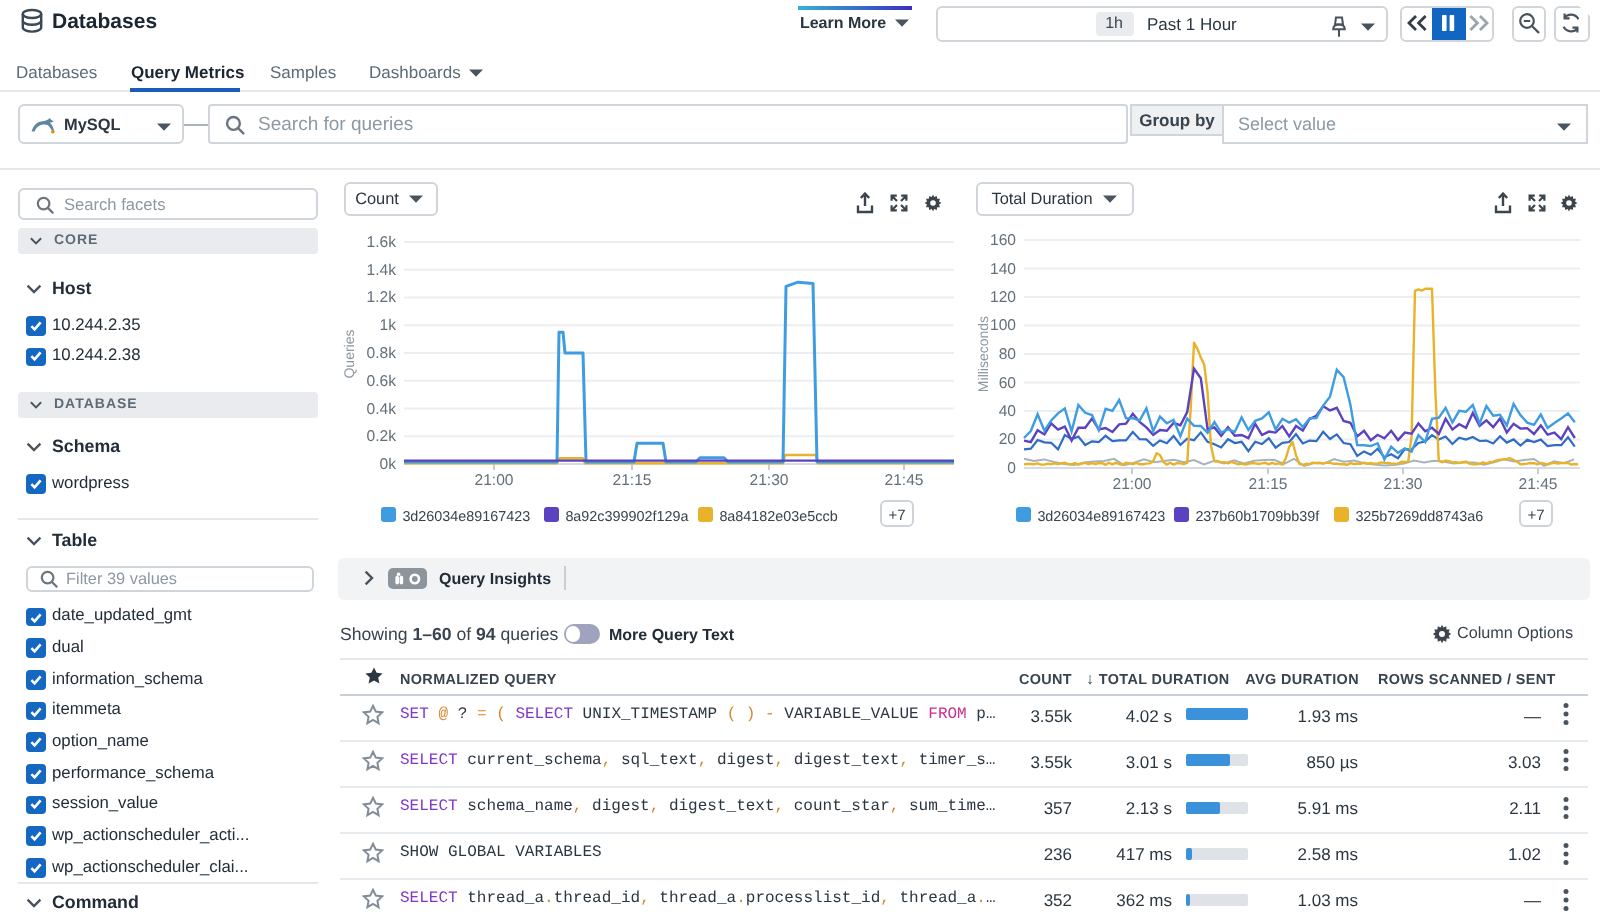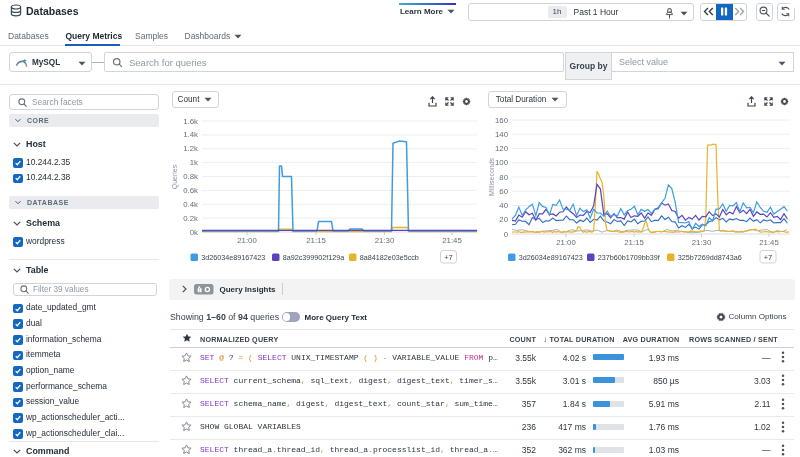--- a/index.html
+++ b/index.html
@@ -122,21 +122,21 @@
 <div class="abs" style="left:92px;top:62px;width:12px;border-top:1px solid #aab3bc"></div>
 <div class="abs inputbox" style="left:104px;top:52px;width:460px;height:20px;border-radius:2px">
   <span style="margin-left:8px;display:flex;transform:scale(1.1)">
         <svg width="9" height="9" viewBox="0 0 9 9" style="">
           <circle cx="3.8" cy="3.8" r="2.9" fill="none" stroke="#6a7580" stroke-width="1.1"></circle>
           <line x1="6" y1="6" x2="8.3" y2="8.3" stroke="#6a7580" stroke-width="1.1" stroke-linecap="round"></line>
         </svg>
       </span>
   <span class="ph" style="margin-left:7px;font-size:9.5px">Search for queries</span>
 </div>
-<div class="abs" style="left:565px;top:52px;width:47px;height:28px;background:#eef0f2;border:1px solid #cfd5db;display:flex;align-items:center;justify-content:center;font-size:8.5px;font-weight:bold;color:#39434d">Group by</div>
+<div class="abs" style="left:565px;top:52px;width:47px;height:16px;background:#eef0f2;border:1px solid #cfd5db;display:flex;align-items:center;justify-content:center;font-size:8.5px;font-weight:bold;color:#39434d">Group by</div>
 <div class="abs" style="left:611px;top:52px;width:183px;height:20px;background:#fff;border:1px solid #cfd5db;display:flex;align-items:center">
   <span class="ph" style="margin-left:7px;font-size:9px">Select value</span>
   <span style="position:absolute;right:7px;top:7.5px">
         <svg width="8" height="5" viewBox="0 0 8 5">
           <path d="M0.5 0.7 L4 4.4 L7.5 0.7 Z" fill="#4a545e"></path>
         </svg>
       </span>
 </div>
 <div class="abs hr" style="left:0;top:84px;width:800px"></div>
 
@@ -487,21 +487,21 @@
       </svg>
     </div>
     <div class="abs rowline" style="left:170px;top:416.1px;width:624px;border-top:1px solid #e7eaee"></div>
     <div class="abs" style="left:181px;top:398.0px">
       <svg width="11" height="11" viewBox="0 0 11 11" style="">
         <path d="M5.5 0.9 L6.9 3.8 L10.1 4.2 L7.7 6.4 L8.3 9.6 L5.5 8 L2.7 9.6 L3.3 6.4 L0.9 4.2 L4.1 3.8 Z" fill="none" stroke="#828d98" stroke-width="1"></path>
       </svg>
     </div>
     <div class="abs sql" style="left:200px;top:399.0px"><span class="k">SELECT</span> schema_name<span class="p">,</span> digest<span class="p">,</span> digest_text<span class="p">,</span> count_star<span class="p">,</span> sum_time…</div>
     <div class="abs num" style="left:436px;top:399.0px;width:100px">357</div>
-    <div class="abs num" style="left:486px;top:399.0px;width:100px">1.84 s</div>
+    <div class="abs num" style="left:486px;top:399.0px;width:100px">2.13 s</div>
     <div class="abs" style="left:592.5px;top:400.5px;width:31.5px;height:6px;background:#dfe3e7;border-radius:1px">
       <div style="width:17.0px;height:6px;background:#3c92da;border-radius:1px"></div>
     </div>
     <div class="abs num" style="left:579px;top:399.0px;width:100px">5.91 ms</div>
     <div class="abs num" style="left:670.5px;top:399.0px;width:100px">2.11</div>
     <div class="abs" style="left:781px;top:397.5px">
       <svg width="4" height="12" viewBox="0 0 4 12" style="">
         <circle cx="2" cy="1.7" r="1.25" fill="#4a545e"></circle>
         <circle cx="2" cy="6" r="1.25" fill="#4a545e"></circle>
         <circle cx="2" cy="10.3" r="1.25" fill="#4a545e"></circle>
@@ -512,21 +512,21 @@
       <svg width="11" height="11" viewBox="0 0 11 11" style="">
         <path d="M5.5 0.9 L6.9 3.8 L10.1 4.2 L7.7 6.4 L8.3 9.6 L5.5 8 L2.7 9.6 L3.3 6.4 L0.9 4.2 L4.1 3.8 Z" fill="none" stroke="#828d98" stroke-width="1"></path>
       </svg>
     </div>
     <div class="abs sql" style="left:200px;top:422.2px">SHOW GLOBAL VARIABLES</div>
     <div class="abs num" style="left:436px;top:422.2px;width:100px">236</div>
     <div class="abs num" style="left:486px;top:422.2px;width:100px">417 ms</div>
     <div class="abs" style="left:592.5px;top:423.7px;width:31.5px;height:6px;background:#dfe3e7;border-radius:1px">
       <div style="width:3.3px;height:6px;background:#3c92da;border-radius:1px"></div>
     </div>
-    <div class="abs num" style="left:579px;top:422.2px;width:100px">1.76 ms</div>
+    <div class="abs num" style="left:579px;top:422.2px;width:100px">2.58 ms</div>
     <div class="abs num" style="left:670.5px;top:422.2px;width:100px">1.02</div>
     <div class="abs" style="left:781px;top:420.7px">
       <svg width="4" height="12" viewBox="0 0 4 12" style="">
         <circle cx="2" cy="1.7" r="1.25" fill="#4a545e"></circle>
         <circle cx="2" cy="6" r="1.25" fill="#4a545e"></circle>
         <circle cx="2" cy="10.3" r="1.25" fill="#4a545e"></circle>
       </svg>
     </div>
     <div class="abs" style="left:181px;top:444.4px">
       <svg width="11" height="11" viewBox="0 0 11 11" style="">

